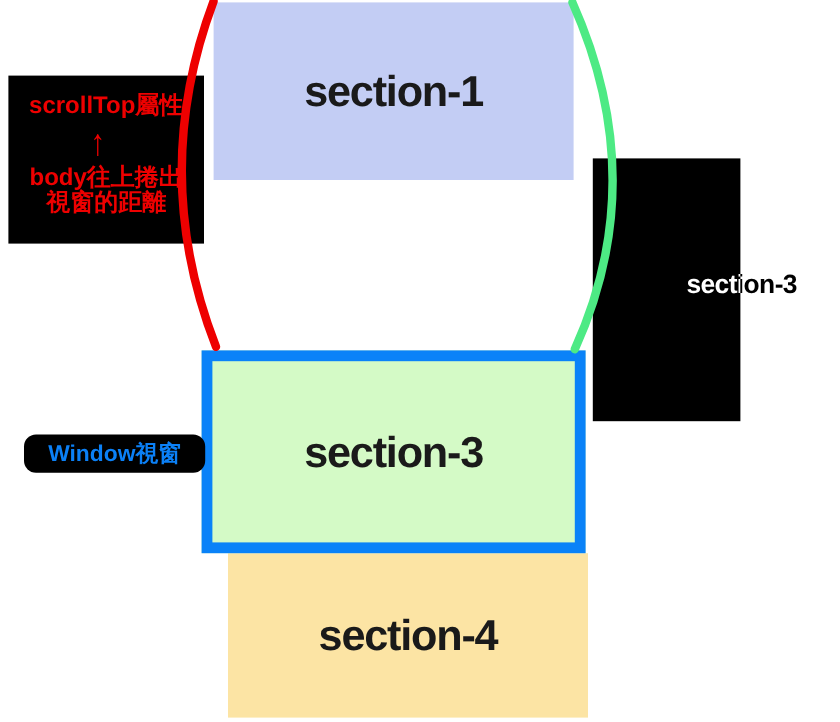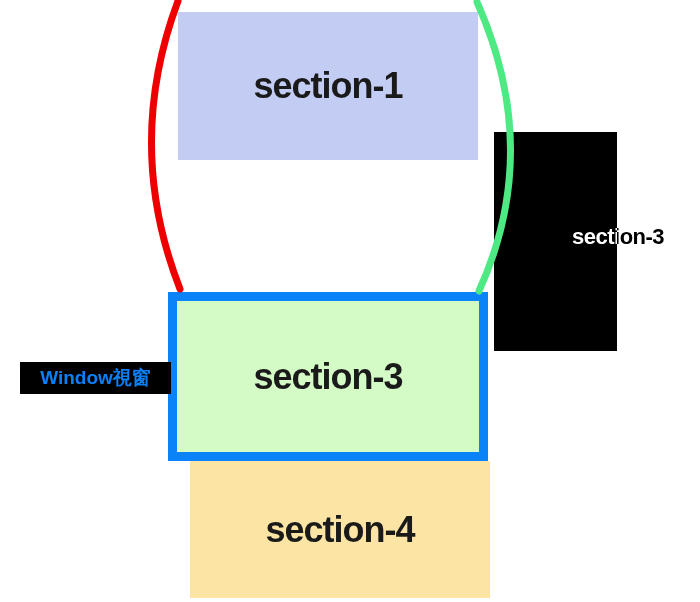--- a/index.html
+++ b/index.html
@@ -7,21 +7,21 @@
     position:relative;width:700px;height:602px;background:#ffffff;overflow:hidden;
     font-family:"Liberation Sans","DejaVu Sans",sans-serif;
   }
   
   .sec{
     position:absolute;left:178px;width:300px;
     display:flex;align-items:center;justify-content:center;
     font-weight:bold;font-size:36px;letter-spacing:-1px;color:#1a1a1a;
     z-index:1;
   }
-  .sec1{top:12px;height:148px;}
+  .sec1{top:2px;height:148px;}
   .sec2{top:150px;height:142px;}
   .sec4{top:461px;height:137px;margin-left:12px;}
   
   .viewport{
     position:absolute;left:168px;top:292px;width:320px;height:169px;
     border:9px solid #0a82f8;box-sizing:border-box;
     display:flex;align-items:center;justify-content:center;
     font-weight:bold;font-size:36px;letter-spacing:-1px;color:#1a1a1a;
     z-index:3;
   }
@@ -32,21 +32,21 @@
     font-weight:bold;text-align:center;z-index:5;
   }
   .scrolltop-note .ln1{font-size:20px;line-height:22px;margin-top:14px;white-space:nowrap;}
   .scrolltop-note .arrow{font-size:25px;line-height:26px;margin:7px 14px 0 0;transform:scaleY(1.25);}
   .scrolltop-note .ln2{font-size:20px;line-height:20px;margin-top:6px;white-space:nowrap;}
   .scrolltop-note .ln3{font-size:20px;line-height:20px;margin-top:1px;white-space:nowrap;}
   
   .window-note{
     position:absolute;left:20px;top:362px;width:151px;height:32px;
     display:flex;align-items:center;justify-content:center;
-    font-weight:bold;font-size:19px;z-index:5;white-space:nowrap;
+    font-weight:bold;font-size:19px;z-index:5;white-space:nowrap;border-radius:10px;
   }
   
   .right-note{
     position:absolute;left:494px;top:132px;width:123px;height:219px;
     overflow:hidden;z-index:2;
   }
   .right-note .txt{
     position:absolute;left:78px;top:92px;
     font-weight:bold;font-size:22px;letter-spacing:-0.5px;white-space:nowrap;
   }
@@ -71,20 +71,26 @@
   </div>
 
   <div class="viewport" style="background-color: rgb(212, 250, 198); border-color: rgb(10, 130, 248);">
     <span>section-3</span>
   </div>
 
   <div class="sec sec4" style="background-color: rgb(252, 228, 164);">
     <span>section-4</span>
   </div>
 
+  <div class="scrolltop-note" style="background-color: rgb(0, 0, 0); color: rgb(238, 0, 0);">
+    <span class="ln1">scrollTop屬性</span>
+    <span class="arrow">↑</span>
+    <span class="ln2">body往上捲出</span>
+    <span class="ln3">視窗的距離</span>
+  </div>
 
   <div class="window-note" style="background-color: rgb(0, 0, 0); color: rgb(11, 128, 246);">
     <span>Window視窗</span>
   </div>
 
   <div class="right-note" style="background-color: rgb(0, 0, 0);">
     <span class="txt" style="color: rgb(255, 255, 255);">section-3</span>
   </div>
   <div class="right-note-spill">
     <span class="txt">section-3</span>

